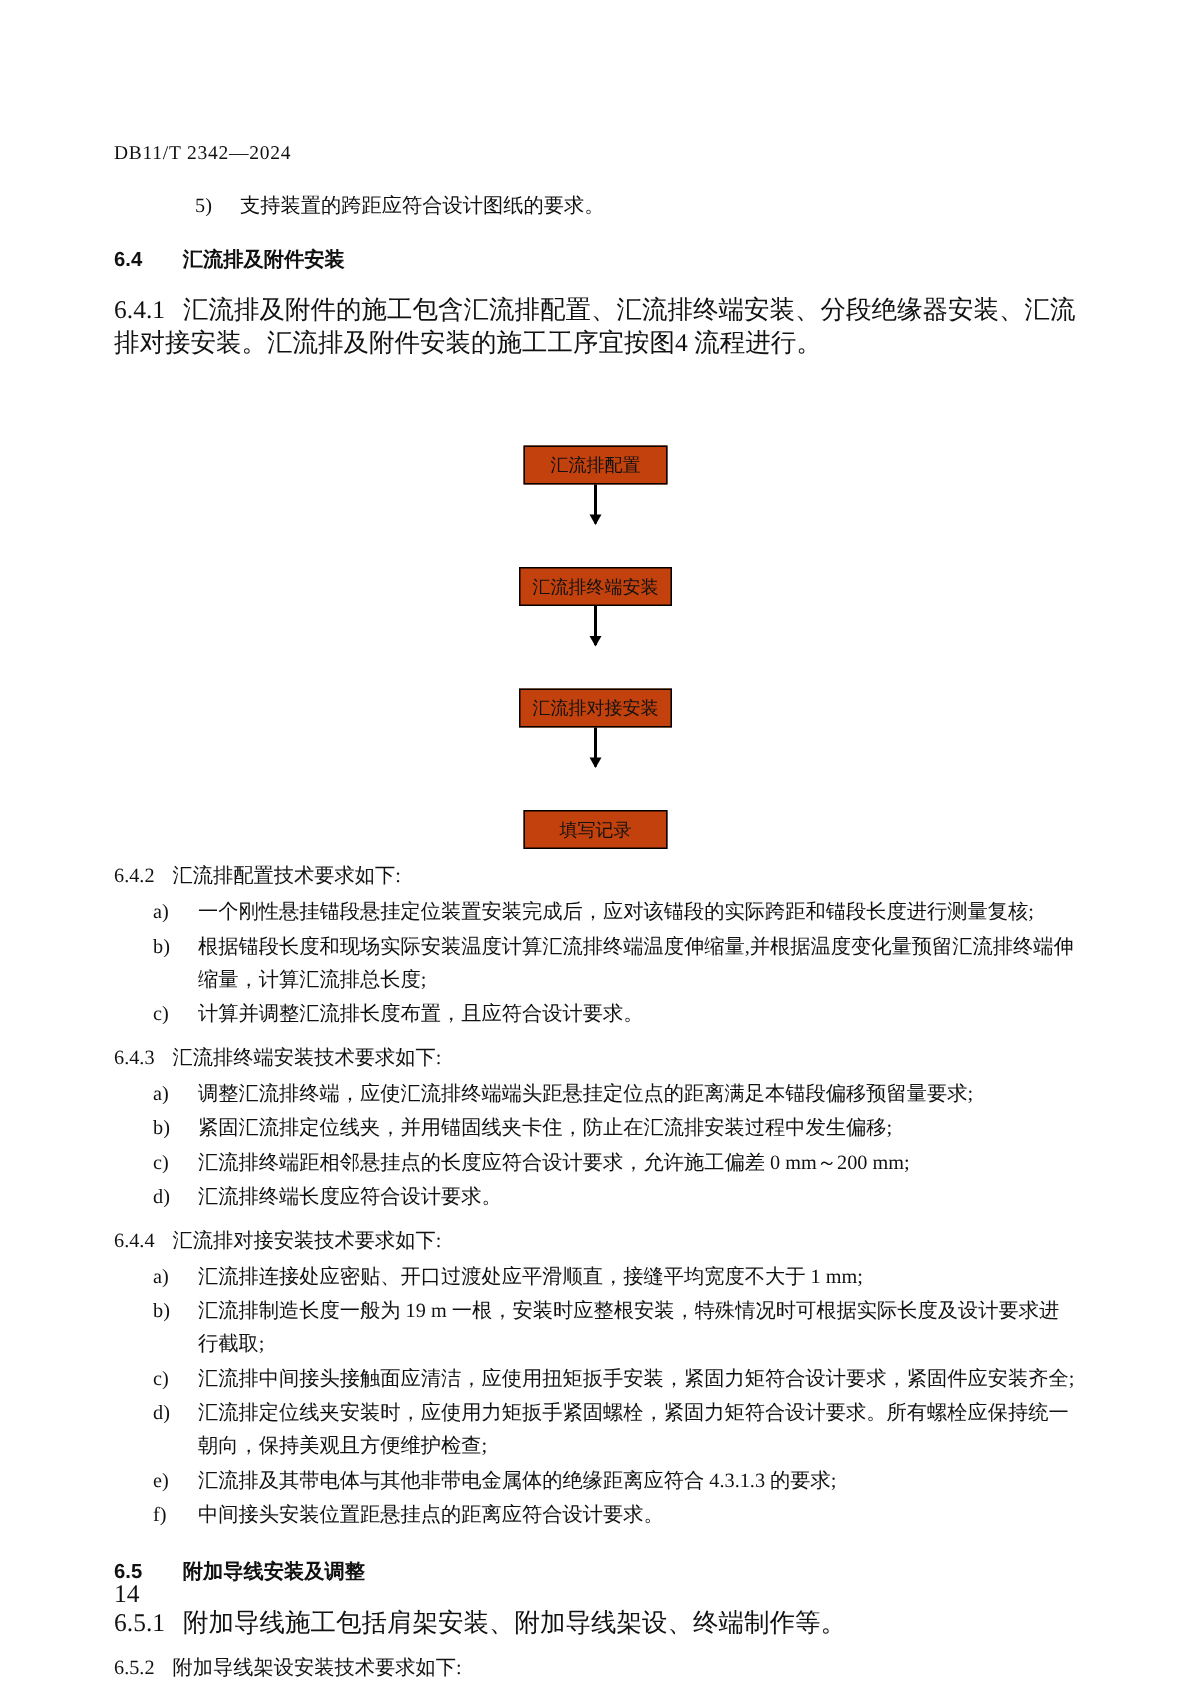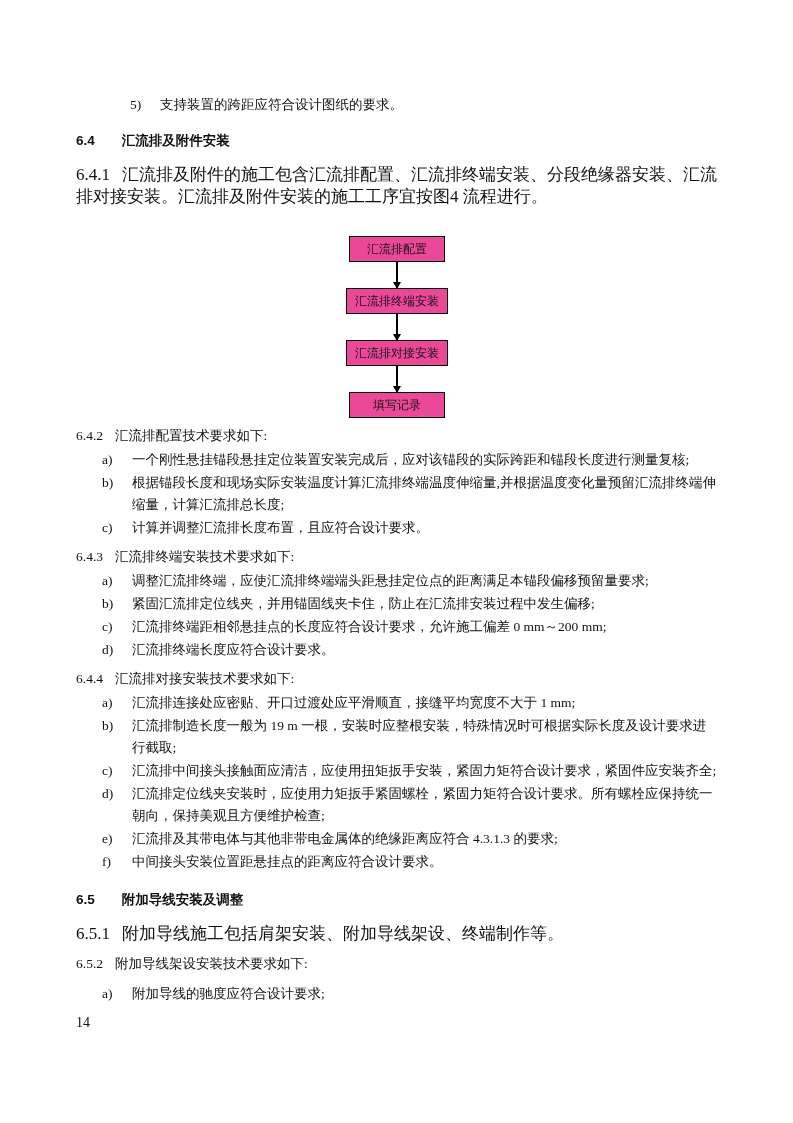--- a/index.html
+++ b/index.html
@@ -41,51 +41,53 @@
   .clause-lead { font-size: 13.5px; line-height: 22px; margin-bottom: 2px; }
   .clause-num { margin-right: 12px; }
 
   
   .flowchart { margin: 28px 0 0 0; display: flex; flex-direction: column; align-items: center; }
   .flow-step {
     min-width: 96px; height: 26px;
     border: 1px solid #000;
     display: flex; align-items: center; justify-content: center;
     font-size: 12px; padding: 0 8px;
-    background: #ec4899;
+    background: #c2410c;
+    margin-top: 29px;
   }
   .flow-arrow { width: 1.5px; height: 26px; background: #000; position: relative; }
   .flow-arrow::after {
     content: ''; position: absolute; bottom: -1px; left: -3.2px;
     border-left: 4px solid transparent; border-right: 4px solid transparent;
     border-top: 7px solid #000;
   }
 
   .figure-caption {
     text-align: center;
     font-family: "Liberation Sans", "DejaVu Sans", sans-serif;
     font-weight: 700;
     font-size: 13.5px;
     line-height: 22px;
     margin: 26px 0 18px 0;
   }
   .figure-caption .cap-label { margin-right: 16px; }
 
   .page-number {
     position: absolute;
-    left: 76px; top: 1015px;
-    font-size: 14px;
+    left: 76px; top: 1053px;
+    font-size: 17px;
     text-align: center;
   }
 </style>
 </head>
 <body>
 
 <div class="page">
 
+  <div class="doc-header">DB11/T 2342—2024</div>
 
   <div class="list-item top-item">
     <span class="li-label">5)</span>
     <span class="li-text">支持装置的跨距应符合设计图纸的要求。</span>
   </div>
 
   <div class="section-heading">
     <span class="sec-num">6.4</span><span>汇流排及附件安装</span>
   </div>
 

